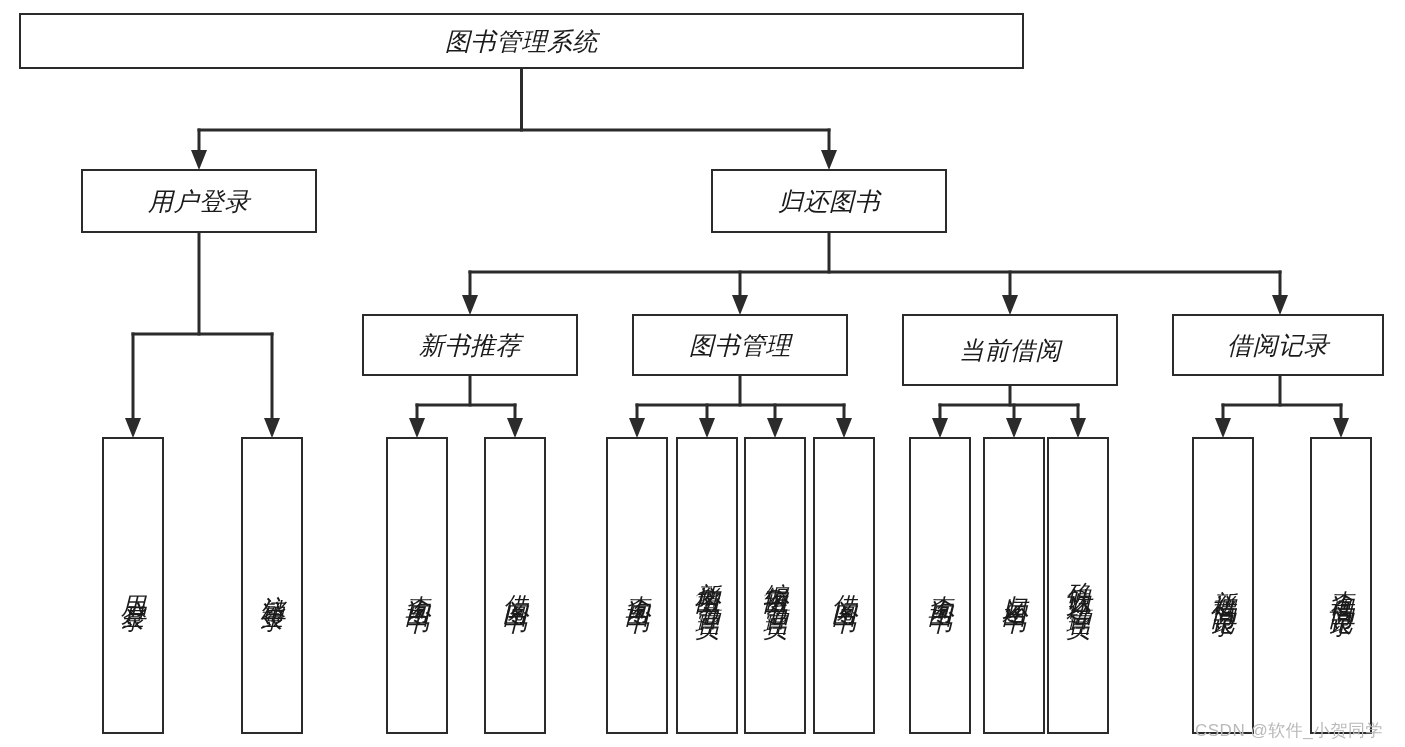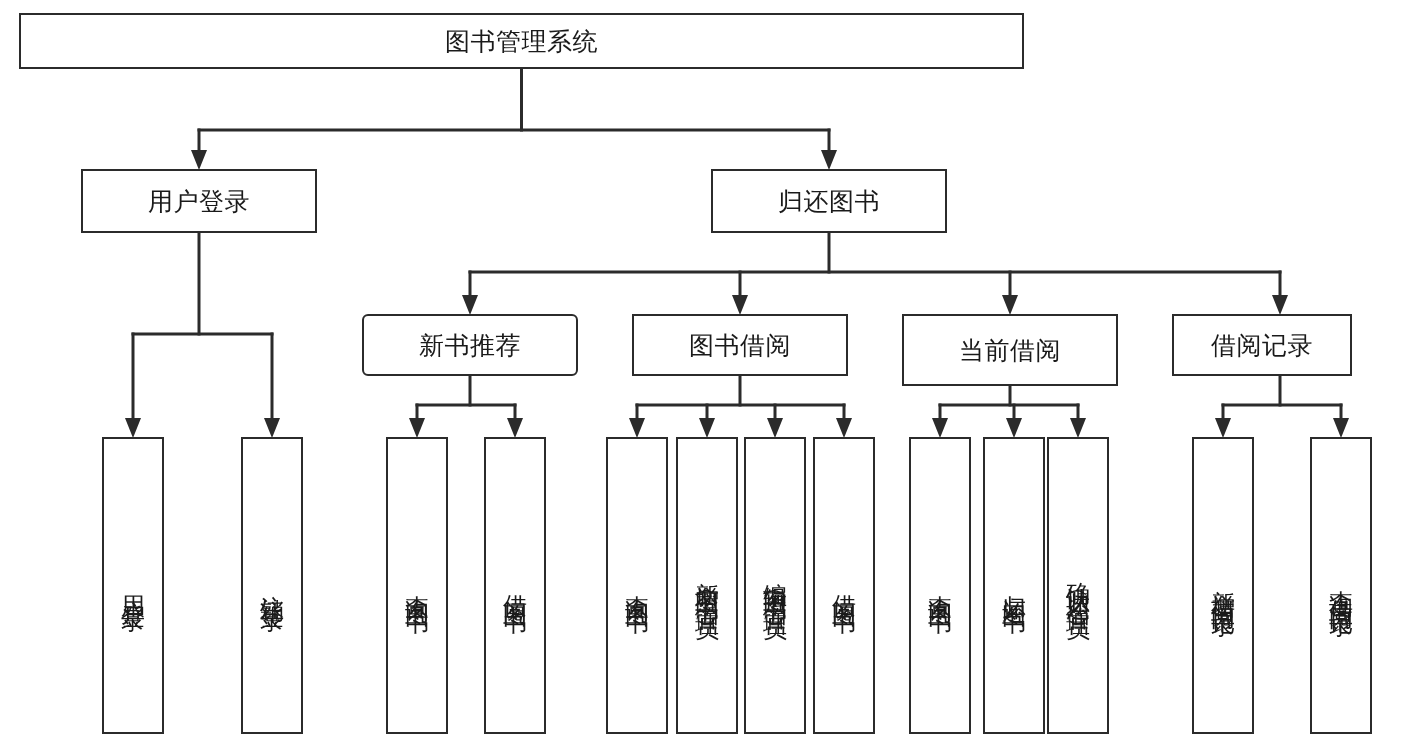--- a/index.html
+++ b/index.html
@@ -27,20 +27,21 @@
   }
   .node {
     position: absolute;
     box-sizing: border-box;
     background: #ffffff;
     border: 2.5px solid #2b2b2b;
     display: flex;
     align-items: center;
     justify-content: center;
     color: #1a1a1a;
+    font-style: italic;
   }
   .node-label {
     display: block;
     text-align: center;
     line-height: 1.0;
     color: #1a1a1a;
     white-space: pre;
   }
   
   .node.horiz .node-label {
@@ -128,30 +129,30 @@
   <div id="nodes">
       <div class="node horiz" style="left: 19px; top: 13px; width: 1005px; height: 56px;">
         <span class="node-label">图书管理系统</span>
       </div>
       <div class="node horiz" style="left: 81px; top: 169px; width: 236px; height: 64px;">
         <span class="node-label">用户登录</span>
       </div>
       <div class="node horiz" style="left: 711px; top: 169px; width: 236px; height: 64px;">
         <span class="node-label">归还图书</span>
       </div>
-      <div class="node horiz" style="left: 362px; top: 314px; width: 216px; height: 62px; border-radius: 6px;">
+      <div class="node horiz" style="left: 362px; top: 314px; width: 216px; height: 62px;">
         <span class="node-label">新书推荐</span>
       </div>
       <div class="node horiz" style="left: 632px; top: 314px; width: 216px; height: 62px;">
-        <span class="node-label">图书借阅</span>
+        <span class="node-label">图书管理</span>
       </div>
       <div class="node horiz" style="left: 902px; top: 314px; width: 216px; height: 72px;">
         <span class="node-label">当前借阅</span>
       </div>
-      <div class="node horiz" style="left: 1172px; top: 314px; width: 180px; height: 62px;">
+      <div class="node horiz" style="left: 1172px; top: 314px; width: 212px; height: 62px;">
         <span class="node-label">借阅记录</span>
       </div>
       <div class="node vert" style="left: 102px; top: 437px; width: 62px; height: 297px;">
         <span class="node-label">用户登录</span>
       </div>
       <div class="node vert" style="left: 241px; top: 437px; width: 62px; height: 297px;">
         <span class="node-label">注销登录</span>
       </div>
       <div class="node vert" style="left: 386px; top: 437px; width: 62px; height: 297px;">
         <span class="node-label">查询图书</span>
@@ -180,13 +181,14 @@
       <div class="node vert" style="left: 1047px; top: 437px; width: 62px; height: 297px;">
         <span class="node-label">确认归还（管理员）</span>
       </div>
       <div class="node vert" style="left: 1192px; top: 437px; width: 62px; height: 297px;">
         <span class="node-label">新增借阅记录</span>
       </div>
       <div class="node vert" style="left: 1310px; top: 437px; width: 62px; height: 297px;">
         <span class="node-label">查询借阅记录</span>
       </div>
     </div>
+  <div class="watermark" style="left: 1195px; top: 719px;">CSDN @软件_小贺同学</div>
 </div>
 
 </body></html>

